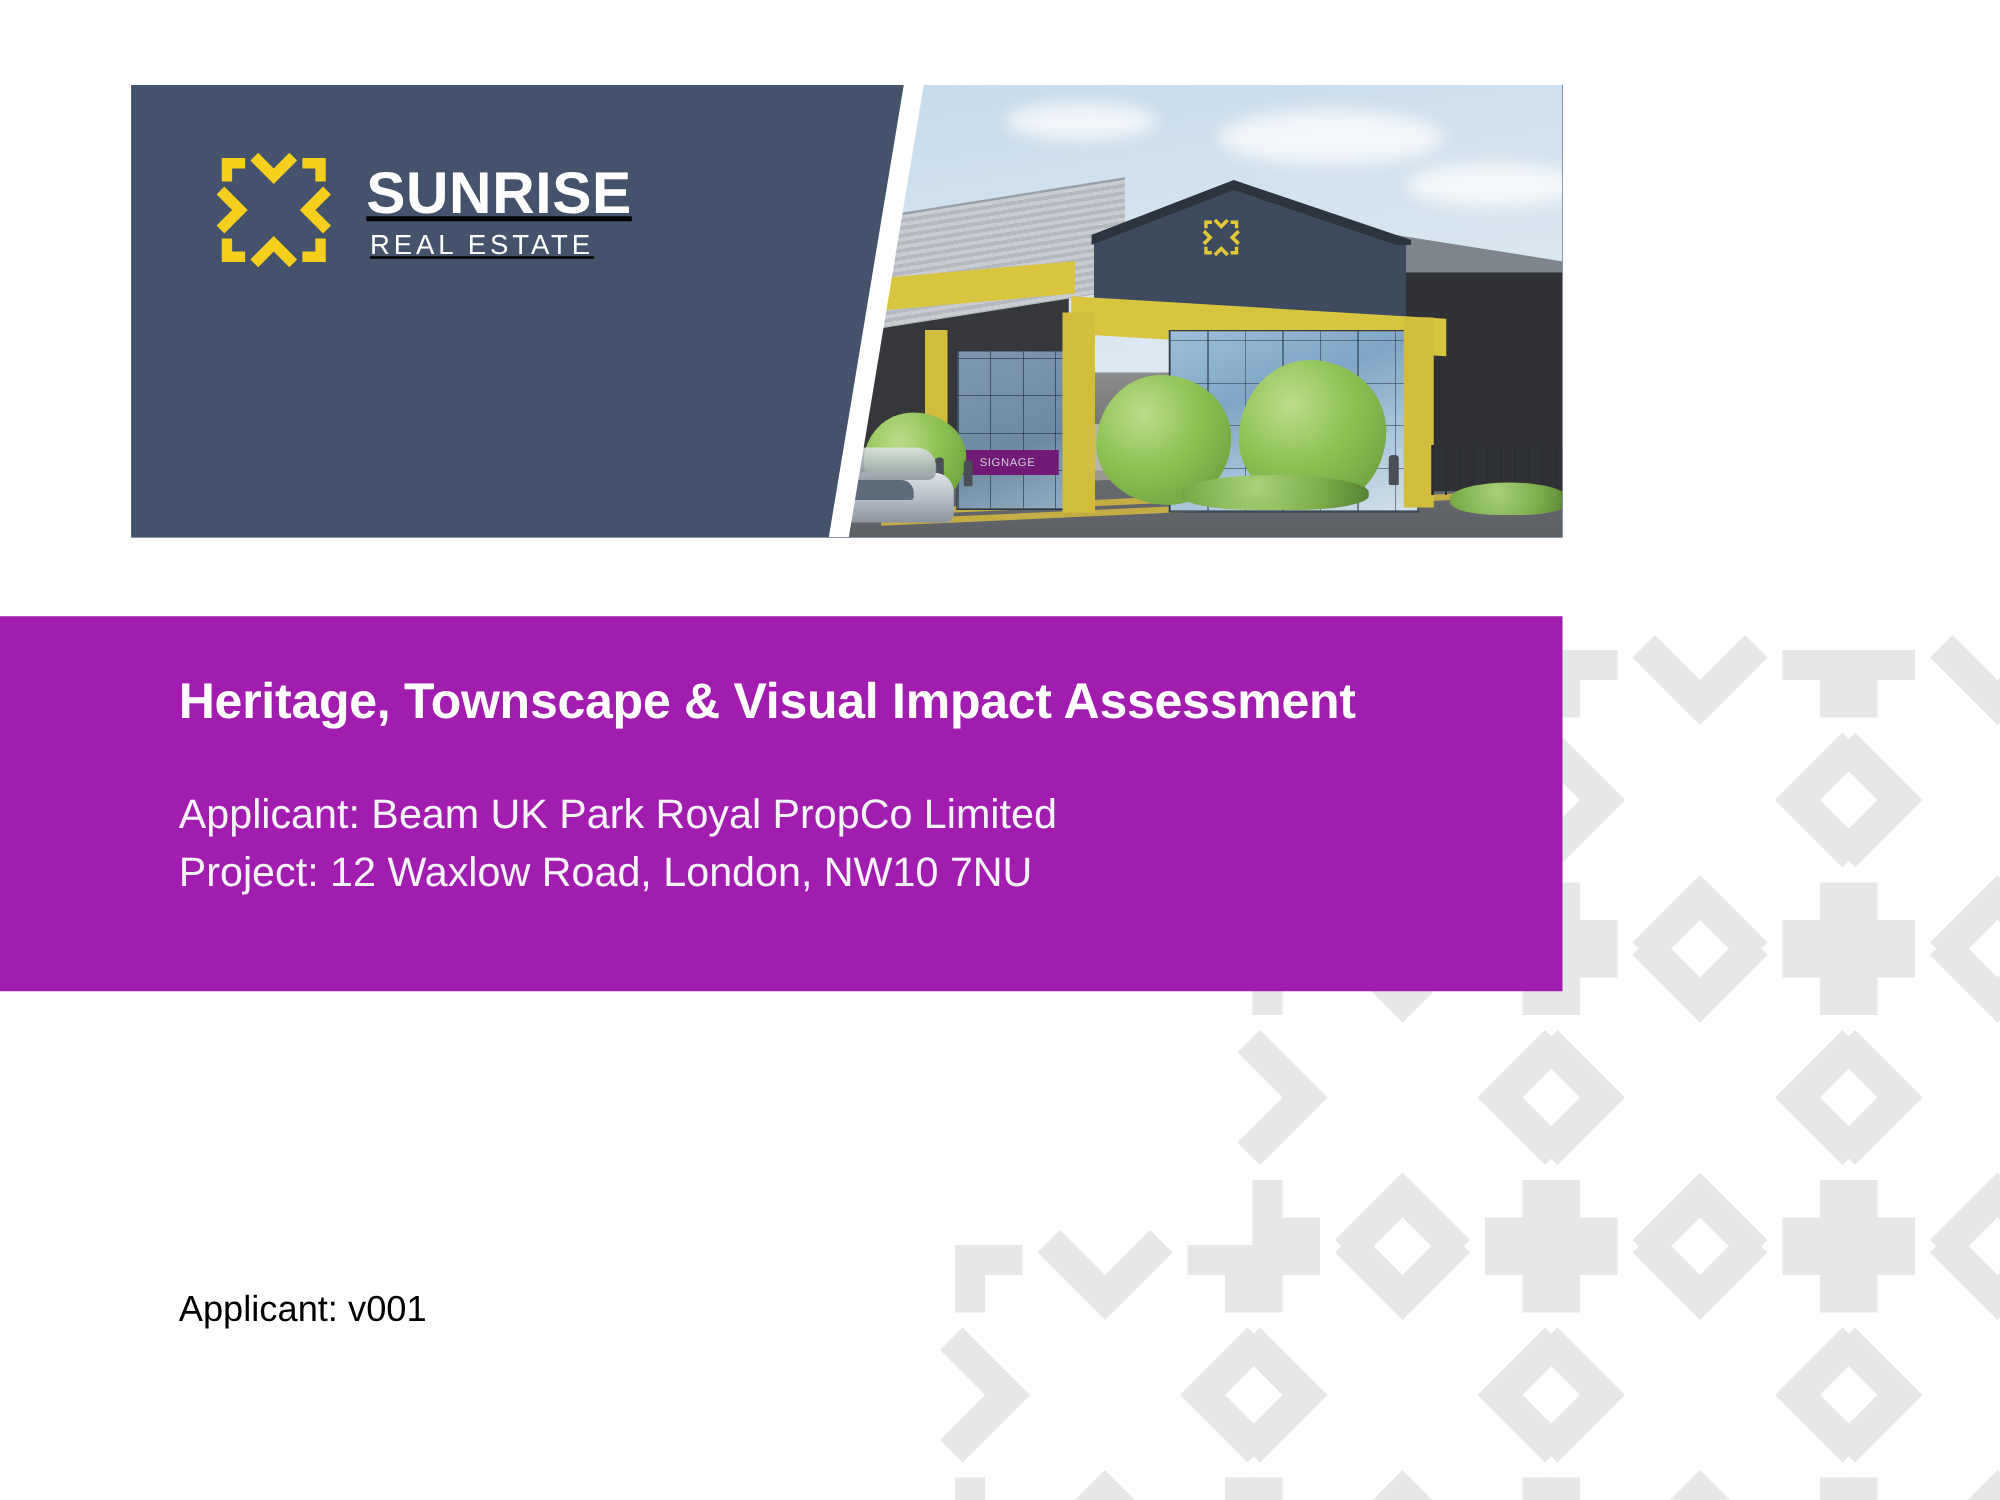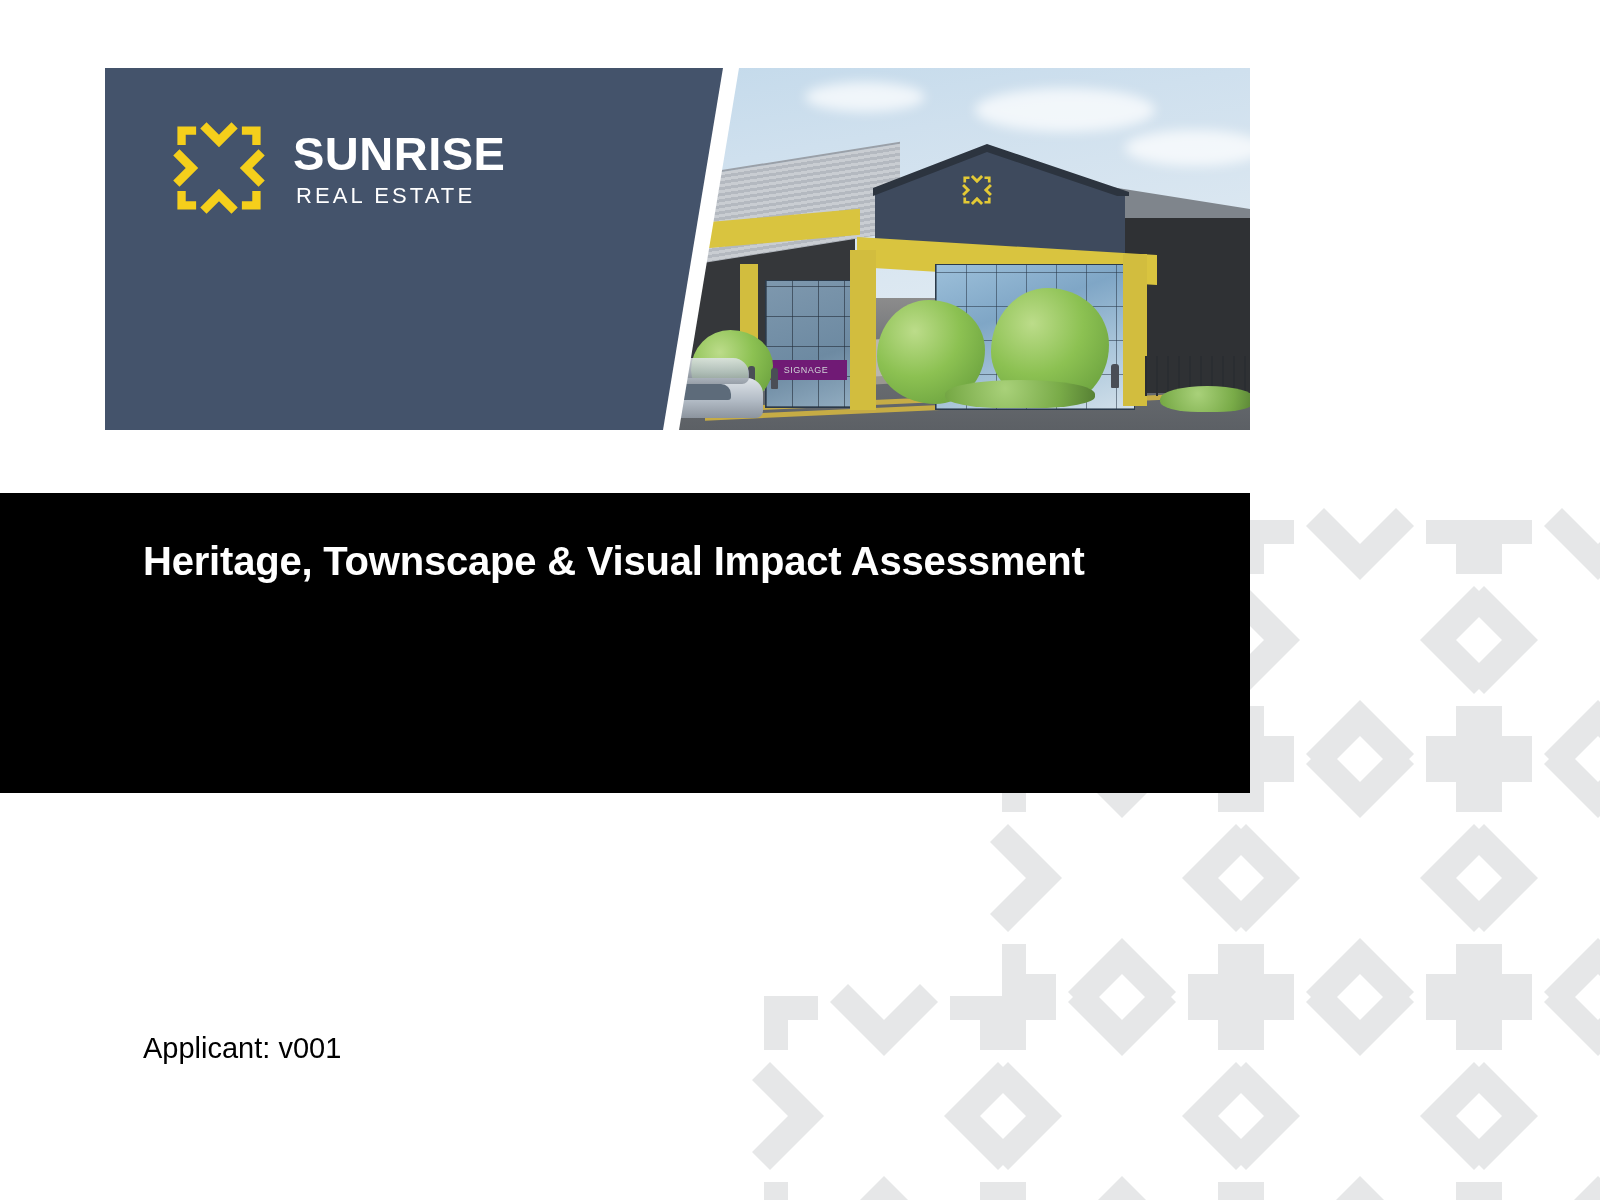--- a/index.html
+++ b/index.html
@@ -246,21 +246,21 @@
     position: absolute;
     left: 62px;
     top: 48px;
     display: flex;
     align-items: center;
     gap: 22px;
     z-index: 6;
   }
   .brand-mark { color: #f5cf1b; flex: none; }
   .brand-mark svg { display: block; }
-  .brand-words { display: flex; flex-direction: column; line-height: 1; }
+  .brand-words { display: flex; flex-direction: column; line-height: 1; text-decoration: underline; }
   .brand-name {
     color: #ffffff;
     font-size: 47px;
     font-weight: bold;
     letter-spacing: 0.5px;
   }
   .brand-sub {
     color: #ffffff;
     font-size: 22px;
     font-weight: normal;
@@ -269,21 +269,21 @@
     margin-left: 3px;
   }
 
   
   .title-band {
     position: absolute;
     left: 0;
     top: 493px;
     width: 1250px;
     height: 300px;
-    background: #000000;
+    background: #a21caf;
     z-index: 5;
   }
   .title-inner {
     position: absolute;
     left: 143px;
     top: 45px;
     right: 24px;
   }
   .doc-title {
     color: #ffffff;
@@ -531,20 +531,24 @@
       <span class="brand-words">
         <span class="brand-name">SUNRISE</span>
         <span class="brand-sub">REAL ESTATE</span>
       </span>
     </div>
   </div>
 
   <div class="title-band">
     <div class="title-inner">
       <h1 class="doc-title">Heritage, Townscape &amp; Visual Impact Assessment</h1>
+      <div class="meta-block">
+        <div class="meta-line">Applicant: Beam UK Park Royal PropCo Limited</div>
+        <div class="meta-line">Project: 12 Waxlow Road, London, NW10 7NU</div>
+      </div>
     </div>
   </div>
 
   <div class="footer">
     <div>Applicant: v001</div>
   </div>
 
 </div>
 
 </body></html>

